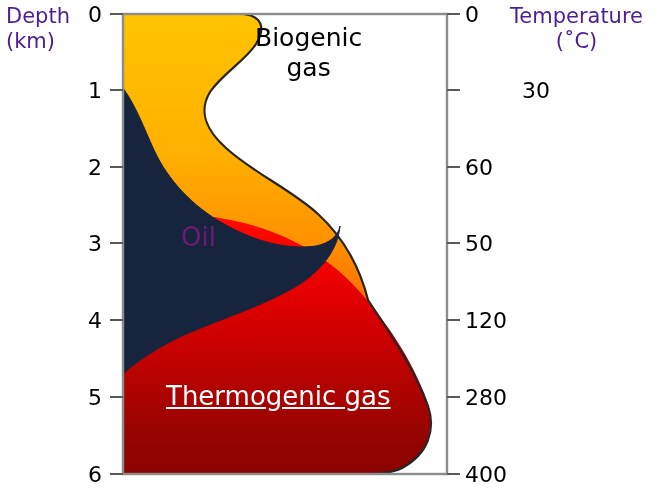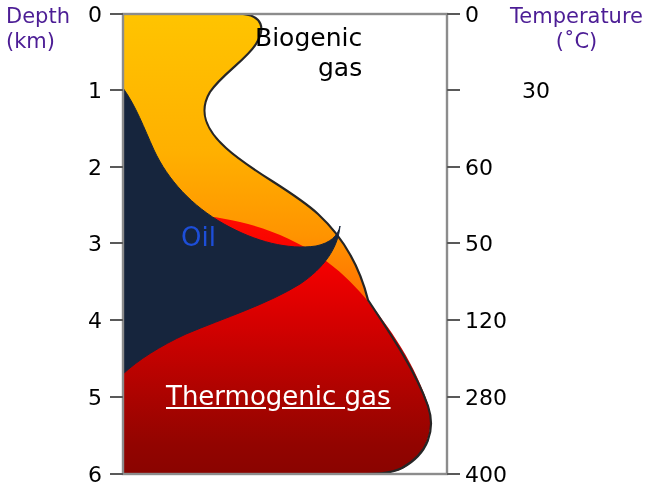--- a/index.html
+++ b/index.html
@@ -55,27 +55,27 @@
     position: absolute;
     white-space: nowrap;
     font-weight: normal;
   }
   #label-biogenic {
     left: 255px;
     top: 23px;
     font-size: 25px;
     color: #000000;
     line-height: 1.2;
-    text-align: right;
+    text-align: center;
   }
   #label-oil {
     left: 181px;
     top: 222px;
     font-size: 26px;
-    color: #1d4ed8;
+    color: #701a75;
   }
   #label-thermogenic {
     left: 166px;
     top: 381px;
     font-size: 26px;
     color: #ffffff;
     text-decoration: underline;
   }
 </style>
 </head>

